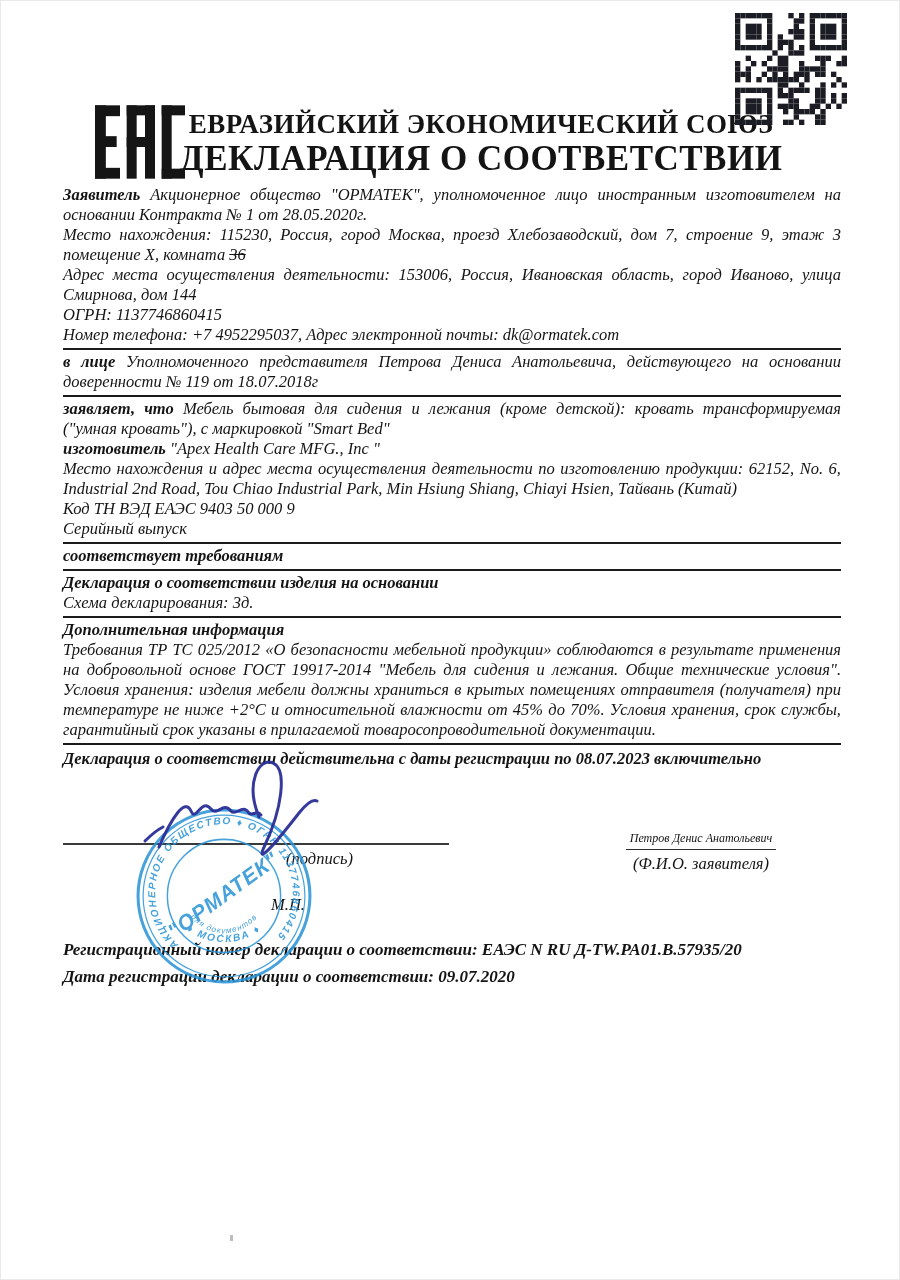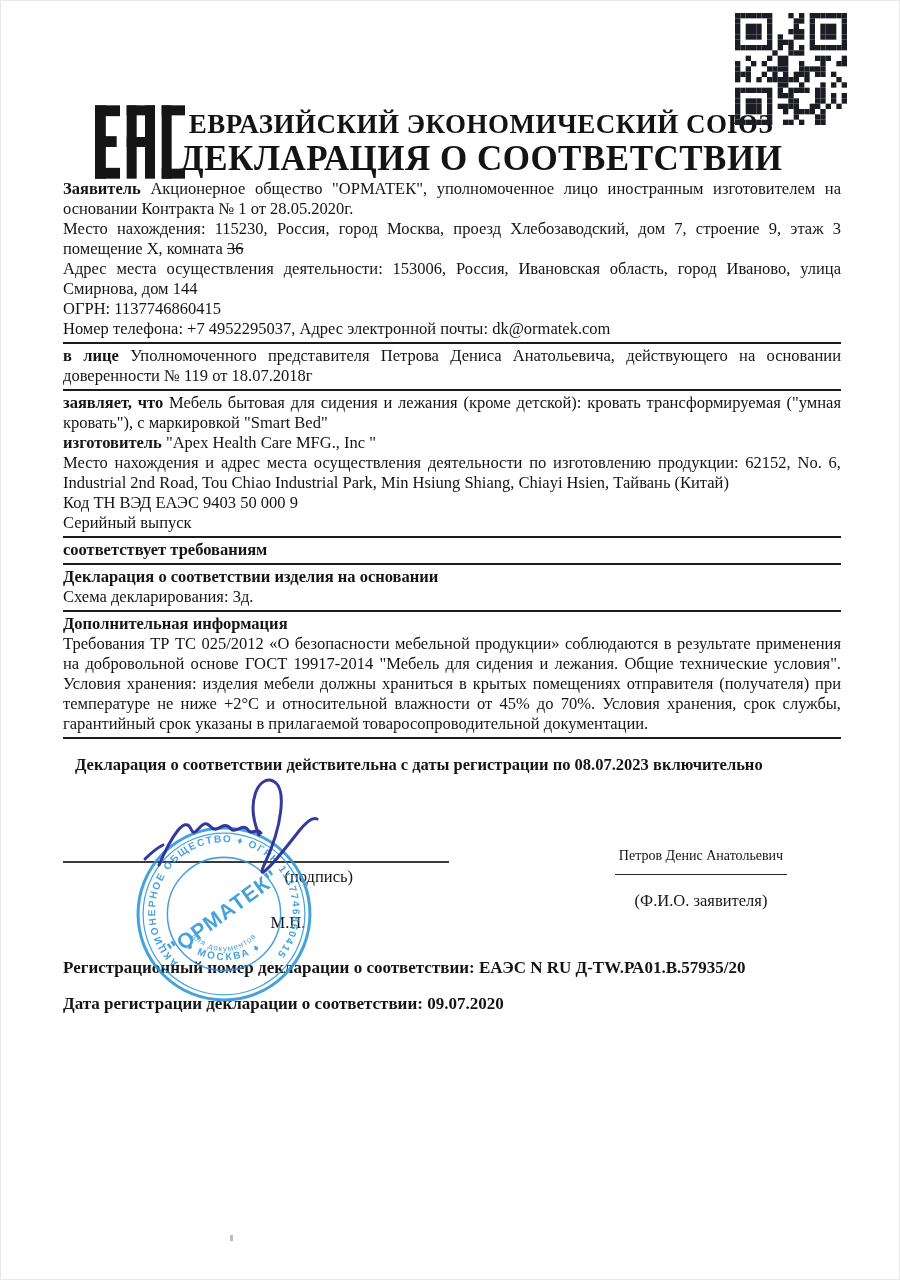--- a/index.html
+++ b/index.html
@@ -8,46 +8,46 @@
     font-family:"Liberation Serif","DejaVu Serif",serif;color:#141414;
     border:1px solid #e9e9e9;box-sizing:border-box;
   }
   
   .eac-logo{position:absolute;left:94px;top:98px;width:90px;height:86px;}
   .titles{position:absolute;left:170px;top:106px;width:620px;text-align:center;}
   .title1{font-size:27px;font-weight:bold;letter-spacing:0.5px;line-height:35px;white-space:nowrap;}
   .title2{font-size:35px;font-weight:bold;letter-spacing:0.5px;line-height:34px;white-space:nowrap;}
   .qr{position:absolute;left:734px;top:12px;width:112px;height:112px;}
   
-  .doc-body{position:absolute;left:62px;top:176px;width:778px;font-size:16.5px;line-height:20px;}
+  .doc-body{position:absolute;left:62px;top:182px;width:778px;font-size:16.5px;line-height:20px;font-style:italic;}
   .sect{border-bottom:2px solid #1b1b1b;padding:2px 0 3px 0;}
   .p{margin:0;text-align:justify;}
   .b{font-weight:bold;}
   .struck{text-decoration:line-through;}
-  .validity{margin:12px;padding:4px 0 2px 0;font-weight:bold;text-align:justify;}
+  .validity{margin:0;padding:4px 0 2px 0;font-weight:bold;text-align:justify;}
   
   .sig-area{position:relative;height:156px;}
   .sig-line{position:absolute;left:0;top:72px;width:386px;border-top:2px solid #3a3a3a;}
   .sig-caption{position:absolute;left:130px;top:78px;width:160px;text-align:right;font-size:16.5px;}
   .seal-mark{position:absolute;left:180px;top:124px;width:90px;text-align:center;font-size:16.5px;}
   .declarant{position:absolute;left:488px;top:56px;width:300px;text-align:center;}
-  .declarant-name{display:inline-block;border-bottom:1.5px solid #2a2a2a;padding:0 4px 8px 4px;font-size:14px;}
-  .declarant-caption{font-size:16.5px;margin-top:16px;}
+  .declarant-name{display:inline-block;border-bottom:1.5px solid #2a2a2a;padding:0 4px 1px 4px;font-size:12px;}
+  .declarant-caption{font-size:16.5px;margin-top:4px;}
   .sig-ink{position:absolute;left:76px;top:-18px;width:226px;height:134px;pointer-events:none;}
   .stamp{position:absolute;left:70px;top:34px;width:182px;height:182px;opacity:0.88;pointer-events:none;}
   .stamp circle,.stamp path.ring{stroke:var(--stamp,#2e96d8);fill:none;}
   .stamp text{fill:var(--stamp,#2e96d8);font-family:"Liberation Sans","DejaVu Sans",sans-serif;}
   .stamp-ring{font-size:10px;font-weight:bold;letter-spacing:1.6px;}
   .stamp-bottom{font-size:10px;font-weight:bold;letter-spacing:2px;}
   .stamp-center{font-size:21px;font-weight:bold;letter-spacing:1px;}
   .stamp-sub{font-size:8px;letter-spacing:1px;}
   
   .reg{margin:0;padding:0;font-weight:bold;font-size:17px;}
   .reg.first{margin-top:13px;}
-  .reg.second{margin-top:16px;}
+  .reg.second{margin-top:7px;}
   .speck{position:absolute;left:229px;top:1234px;width:3px;height:6px;background:#adadad;opacity:.8;}
 </style>
 </head>
 <body>
 
 <div class="page">
 
   <svg class="eac-logo" viewBox="0 0 108 88">
     <g fill="#151515">
       <rect x="0" y="0" width="13" height="88"></rect>

